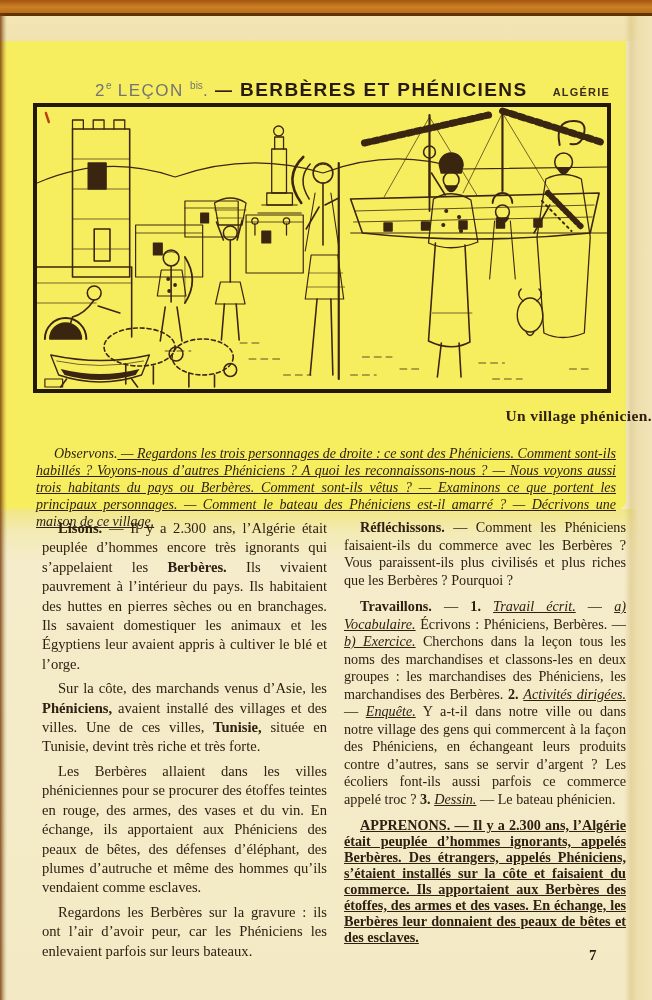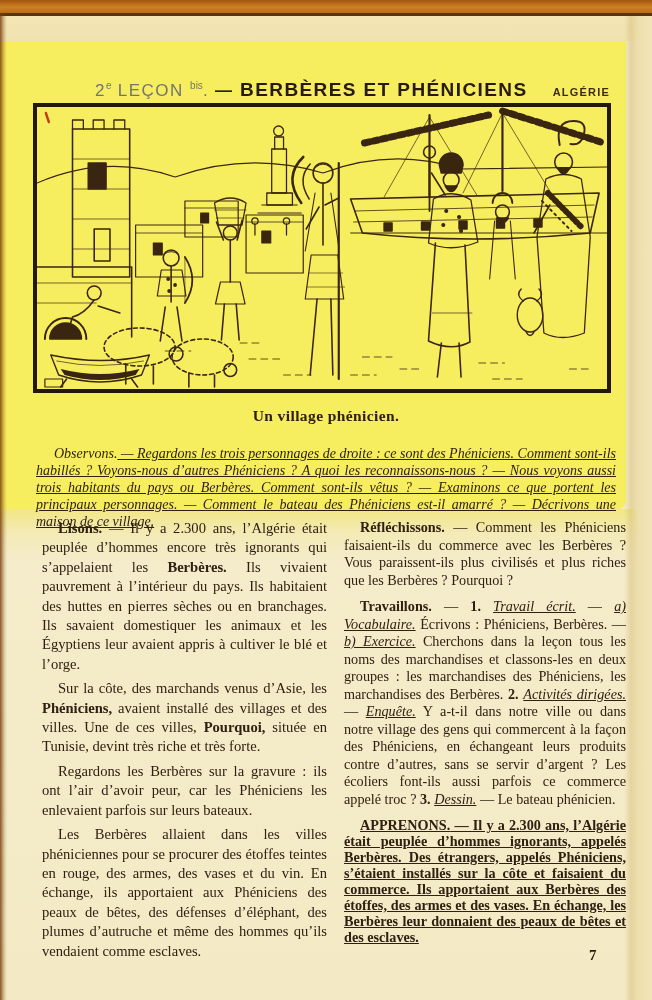--- a/index.html
+++ b/index.html
@@ -28,21 +28,21 @@
   .lesson-no sup{font-size:10px;letter-spacing:0;}
   .title-dash{margin:0 8px 0 6px;font-weight:bold;font-size:17px;}
   .main-title{font-size:19px;font-weight:bold;letter-spacing:1.4px;color:#281a0c;text-align:center;}
   .region{margin-left:auto;font-size:11px;font-weight:bold;letter-spacing:1.2px;color:#3c2c17;}
 
   
   .figure-frame{position:absolute;top:103px;left:33px;width:578px;height:290px;
                 border:4px solid #241806;background:#f7ee5f;box-sizing:border-box;}
   .figure-frame svg{display:block;width:100%;height:100%;}
 
-  .figure-caption{position:absolute;top:407px;left:0;width:652px;text-align:center;
+  .figure-caption{position:absolute;top:407px;left:0;width:652px;text-align:right;
                   font-weight:bold;font-size:15.5px;letter-spacing:.4px;}
 
   .observons{position:absolute;top:431px;left:36px;width:580px;
              font-size:14px;line-height:17px;text-align:justify;text-indent:18px;}
 
   
   .columns{position:absolute;top:519px;left:42px;width:584px;display:flex;gap:17px;}
   .colL{width:285px;font-size:14.6px;line-height:19.4px;text-align:justify;}
   .colR{width:282px;font-size:14.2px;line-height:17.5px;text-align:justify;}
   .para{margin:0 0 5px 0;text-indent:16px;}
@@ -240,23 +240,23 @@
     </svg>
   </div>
 
   <div class="figure-caption">Un village phénicien.</div>
 
   <p class="observons"><span class="seg-bi">Observons.</span><span class="seg-i"> — Regardons les trois personnages de droite : ce sont des Phéniciens. Comment sont-ils habillés ? Voyons-nous d’autres Phéniciens ? A quoi les reconnaissons-nous ? — Nous voyons aussi trois habitants du pays ou Berbères. Comment sont-ils vêtus ? — Examinons ce que portent les principaux personnages. — Comment le bateau des Phéniciens est-il amarré ? — Décrivons une maison de ce village.</span></p>
 
   <div class="columns">
     <div class="colL">
       <p class="para"><span class="seg-b">Lisons.</span><span> — Il y a 2.300 ans, l’Algérie était peuplée d’hommes encore très ignorants qui s’appelaient les </span><span class="seg-b">Berbères.</span><span> Ils vivaient pauvrement à l’intérieur du pays. Ils habitaient des huttes en pierres sèches ou en branchages. Ils savaient domestiquer les animaux et les Égyptiens leur avaient appris à cultiver le blé et l’orge.</span></p>
-      <p class="para"><span>Sur la côte, des marchands venus d’Asie, les </span><span class="seg-b">Phéniciens,</span><span> avaient installé des villages et des villes. Une de ces villes, </span><span class="seg-b">Pourquoi,</span><span> située en Tunisie, devint très riche et très forte.</span></p>
+      <p class="para"><span>Sur la côte, des marchands venus d’Asie, les </span><span class="seg-b">Phéniciens,</span><span> avaient installé des villages et des villes. Une de ces villes, </span><span class="seg-b">Tunisie,</span><span> située en Tunisie, devint très riche et très forte.</span></p>
+      <p class="para"><span>Les Berbères allaient dans les villes phéniciennes pour se procurer des étoffes teintes en rouge, des armes, des vases et du vin. En échange, ils apportaient aux Phéniciens des peaux de bêtes, des défenses d’éléphant, des plumes d’autruche et même des hommes qu’ils vendaient comme esclaves.</span></p>
       <p class="para"><span>Regardons les Berbères sur la gravure : ils ont l’air d’avoir peur, car les Phéniciens les enlevaient parfois sur leurs bateaux.</span></p>
-      <p class="para"><span>Les Berbères allaient dans les villes phéniciennes pour se procurer des étoffes teintes en rouge, des armes, des vases et du vin. En échange, ils apportaient aux Phéniciens des peaux de bêtes, des défenses d’éléphant, des plumes d’autruche et même des hommes qu’ils vendaient comme esclaves.</span></p>
     </div>
     <div class="colR">
       <p class="para"><span class="seg-b">Réfléchissons.</span><span> — Comment les Phéniciens faisaient-ils du commerce avec les Berbères ? Vous paraissent-ils plus civilisés et plus riches que les Berbères ? Pourquoi ?</span></p>
       <p class="para gap-top"><span class="seg-b">Travaillons.</span><span> — </span><span class="seg-b">1.</span><span> </span><span class="seg-i">Travail écrit.</span><span> — </span><span class="seg-i">a) Vocabulaire.</span><span> Écrivons : Phéniciens, Berbères. — </span><span class="seg-i">b) Exercice.</span><span> Cherchons dans la leçon tous les noms des marchandises et classons-les en deux groupes : les marchandises des Phéniciens, les marchandises des Berbères. </span><span class="seg-b">2.</span><span> </span><span class="seg-i">Activités dirigées.</span><span> — </span><span class="seg-i">Enquête.</span><span> Y a-t-il dans notre ville ou dans notre village des gens qui commercent à la façon des Phéniciens, en échangeant leurs produits contre d’autres, sans se servir d’argent ? Les écoliers font-ils aussi parfois ce commerce appelé troc ? </span><span class="seg-b">3.</span><span> </span><span class="seg-i">Dessin.</span><span> — Le bateau phénicien.</span></p>
       <p class="para gap-top para-apprenons"><span class="seg-b">APPRENONS.</span><span class="seg-b"> — Il y a 2.300 ans, l’Algérie était peuplée d’hommes ignorants, appelés Berbères. Des étrangers, appelés Phéniciens, s’étaient installés sur la côte et faisaient du commerce. Ils apportaient aux Berbères des étoffes, des armes et des vases. En échange, les Berbères leur donnaient des peaux de bêtes et des esclaves.</span></p>
     </div>
   </div>
 
   <div class="page-number">7</div>
 

